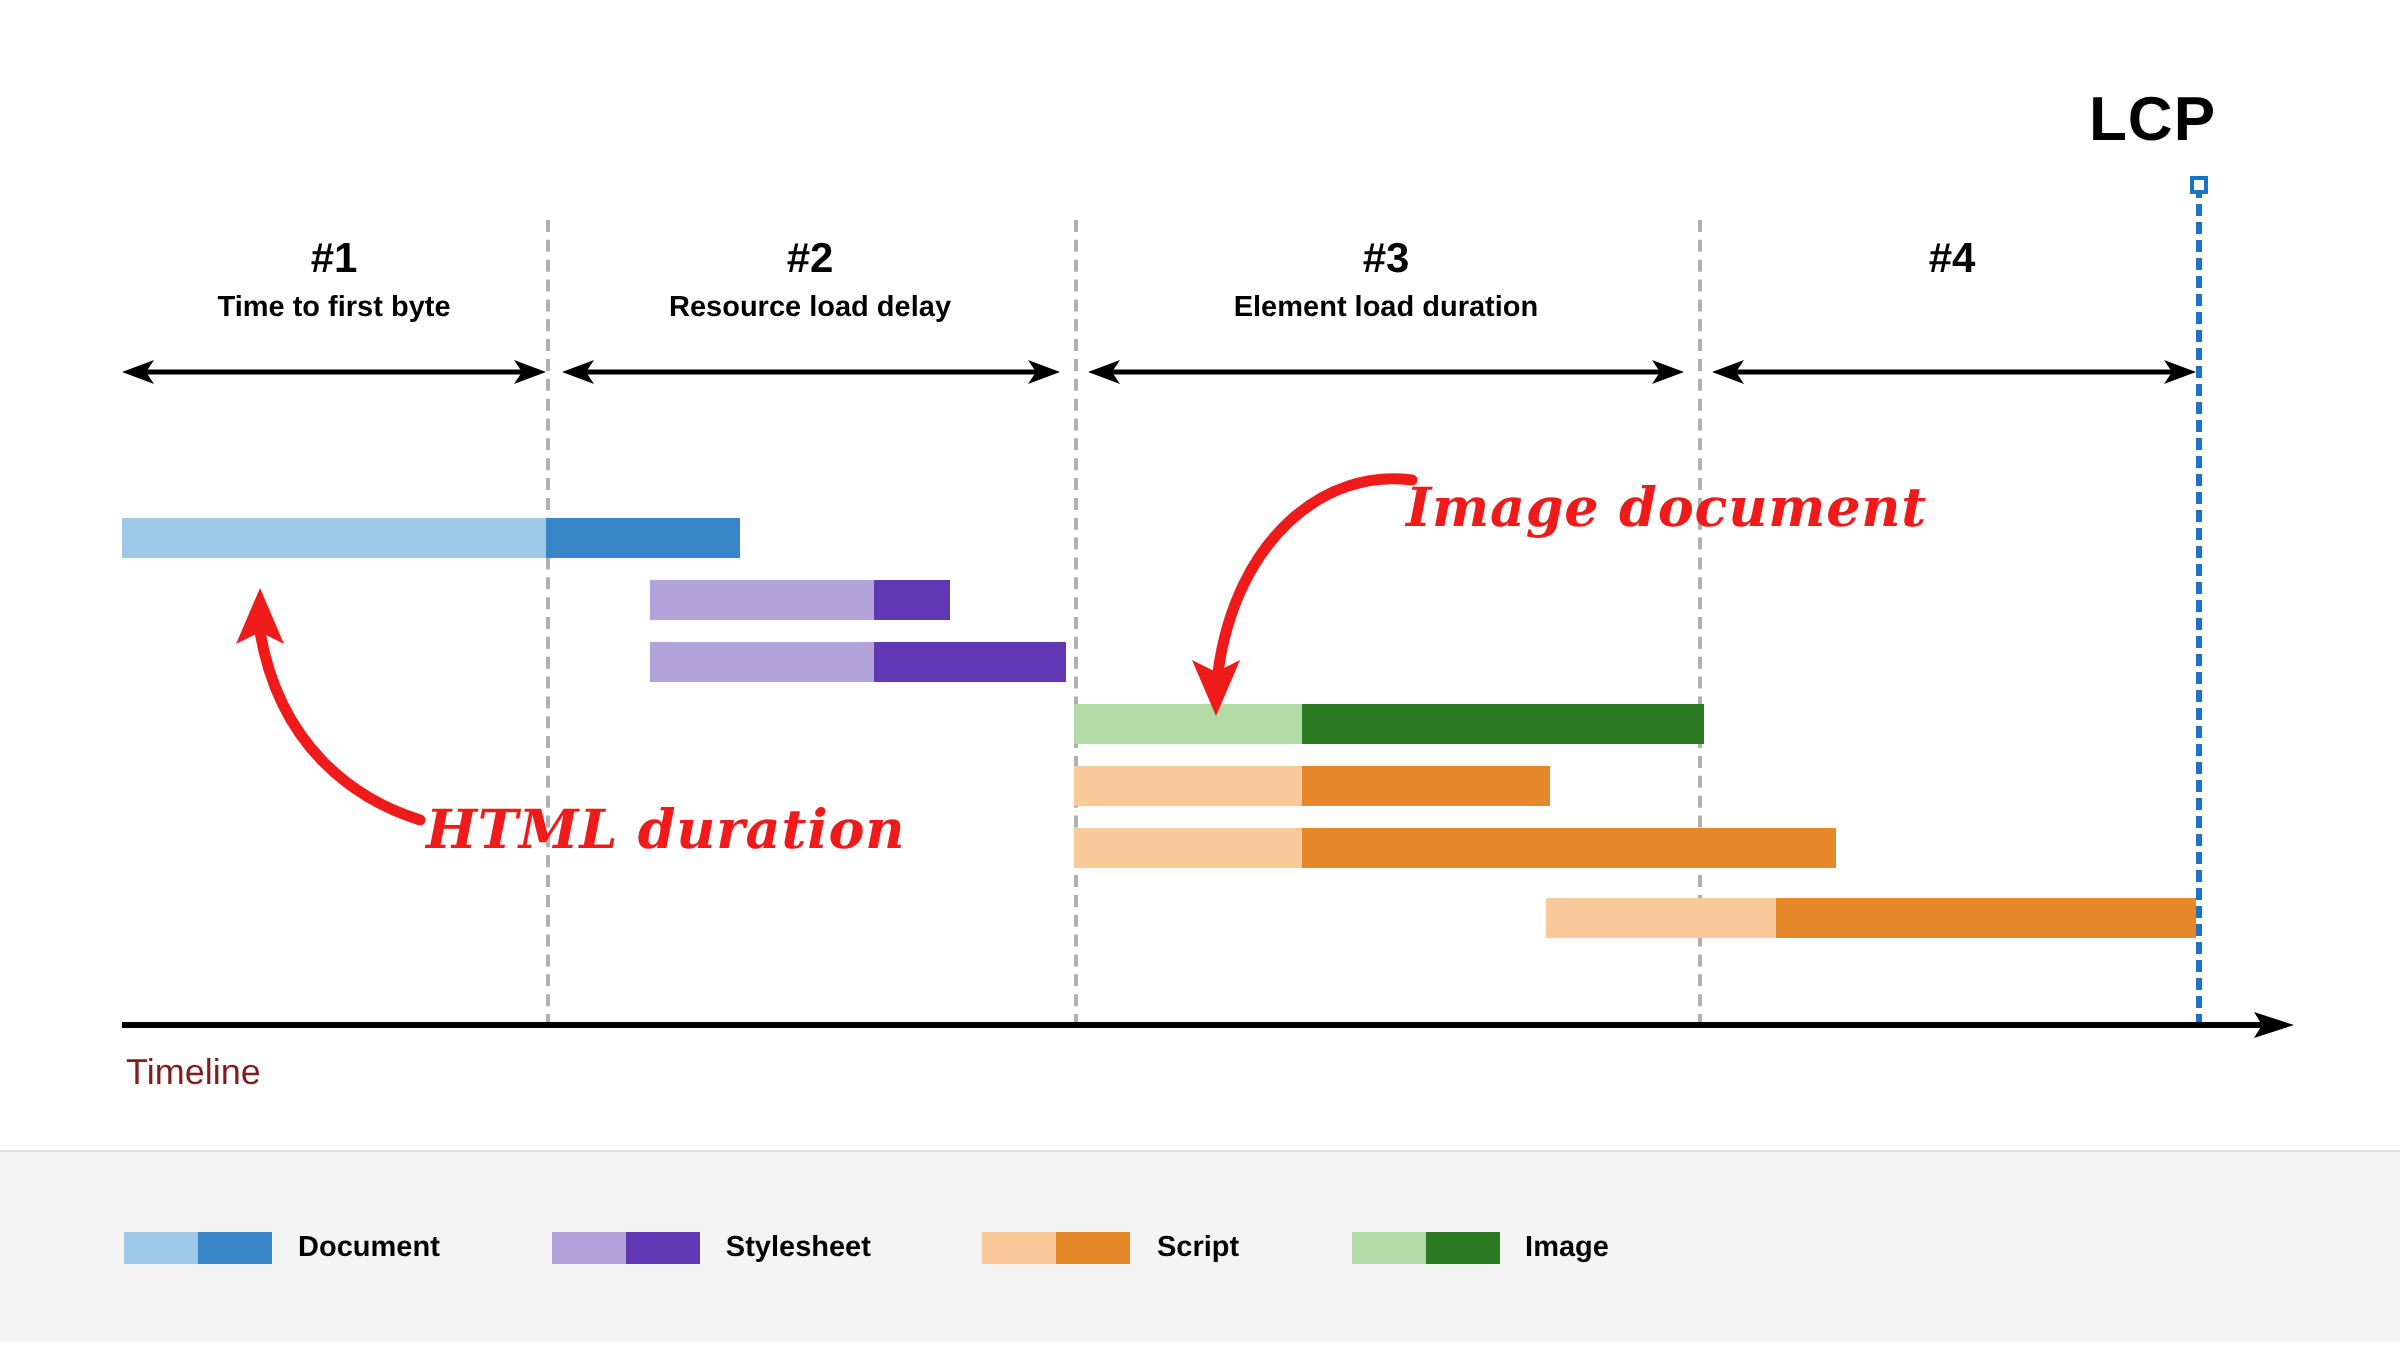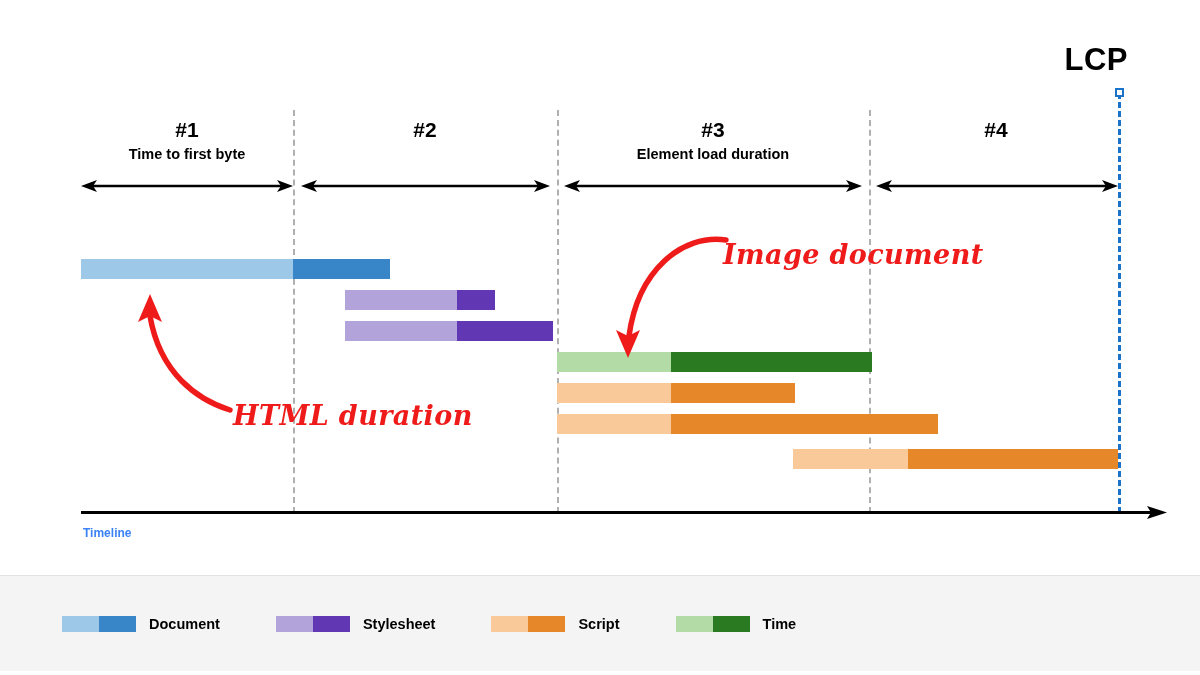--- a/index.html
+++ b/index.html
@@ -17,21 +17,20 @@
     width: 1200px;
     height: 675px;
     background: #ffffff;
     overflow: hidden;
   }
   #chart-area {
     position: absolute;
     left: 0; top: 0;
     width: 1148px;
     height: 575px;
-    margin-left: 20px;
   }
 
   
   .lcp-title {
     position: absolute;
     right: 40px;
     top: 44px;
     font-size: 31px;
     font-weight: bold;
     letter-spacing: 0.5px;
@@ -116,23 +115,23 @@
   .axis {
     position: absolute;
     left: 61px;
     top: 506px;
   }
   .axis svg { display: block; }
   .axis-label {
     position: absolute;
     left: 63px;
     top: 526px;
-    font-size: 12px;
-    font-weight: bold;
-    color: #3b82f6;
+    font-size: 18px;
+    font-weight: normal;
+    color: #7f1d1d;
   }
 
   
   #legend {
     position: absolute;
     left: 0;
     top: 575px;
     width: 1200px;
     height: 96px;
     background: #f4f4f4;
@@ -189,20 +188,21 @@
         </div>
         <div class="phase-arrow" style="left: 61px; width: 212px;">
           <svg width="212" height="12" viewBox="0 0 212 12">
             <line x1="5" y1="6" x2="207" y2="6" stroke="#000" stroke-width="2.6"></line>
             <path d="M 0 6 L 16 0 L 12 6 L 16 12 Z" fill="#000"></path>
             <path d="M 212 6 L 196 0 L 200 6 L 196 12 Z" fill="#000"></path>
           </svg>
         </div>
         <div class="phase" style="left: 285px; width: 240px;">
           <div class="phase-num">#2</div>
+          <div class="phase-label">Resource load delay</div>
         </div>
         <div class="phase-arrow" style="left: 281px; width: 249px;">
           <svg width="249" height="12" viewBox="0 0 249 12">
             <line x1="5" y1="6" x2="244" y2="6" stroke="#000" stroke-width="2.6"></line>
             <path d="M 0 6 L 16 0 L 12 6 L 16 12 Z" fill="#000"></path>
             <path d="M 249 6 L 233 0 L 237 6 L 233 12 Z" fill="#000"></path>
           </svg>
         </div>
         <div class="phase" style="left: 573px; width: 240px;">
           <div class="phase-num">#3</div>
@@ -308,18 +308,18 @@
             <span style="background: rgb(250, 201, 154);"></span>
             <span style="background: rgb(230, 135, 42);"></span>
           </div>
           <div class="legend-text">Script</div>
         </div>
         <div class="legend-item">
           <div class="legend-swatch">
             <span style="background: rgb(179, 219, 165);"></span>
             <span style="background: rgb(42, 122, 33);"></span>
           </div>
-          <div class="legend-text">Time</div>
+          <div class="legend-text">Image</div>
         </div>
       </div>
   </div>
 
 </div>
 
 </body></html>

